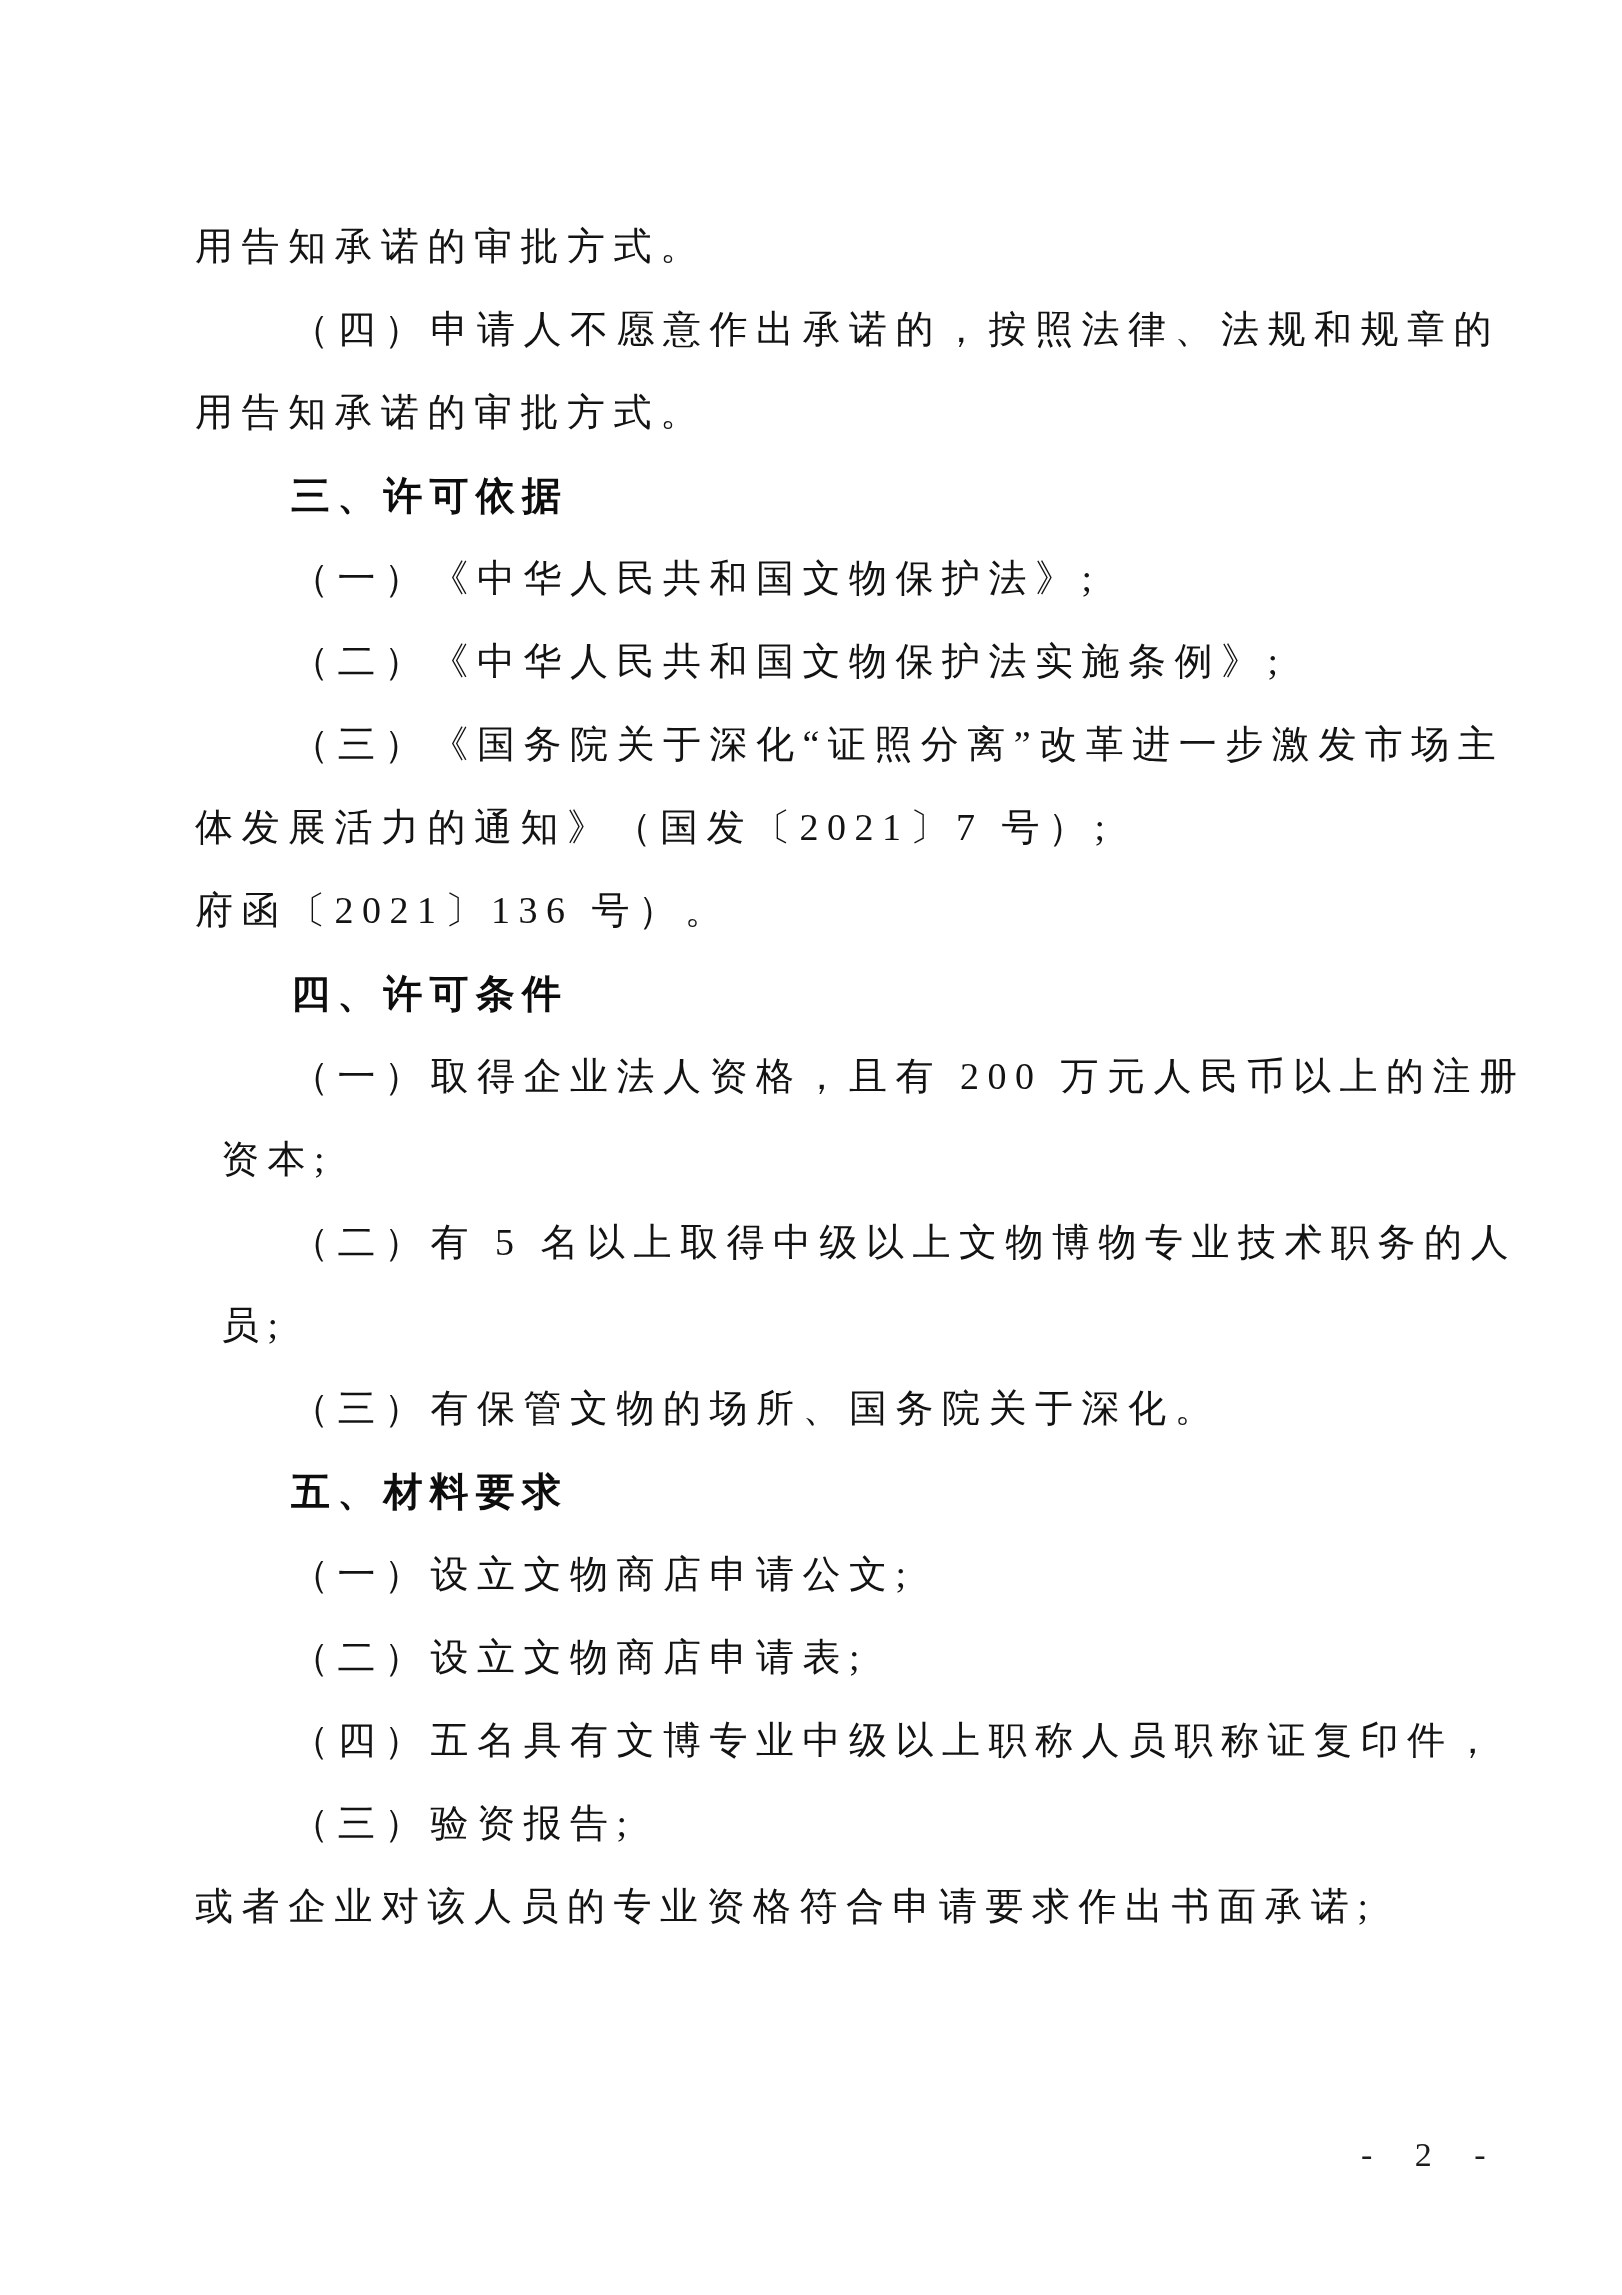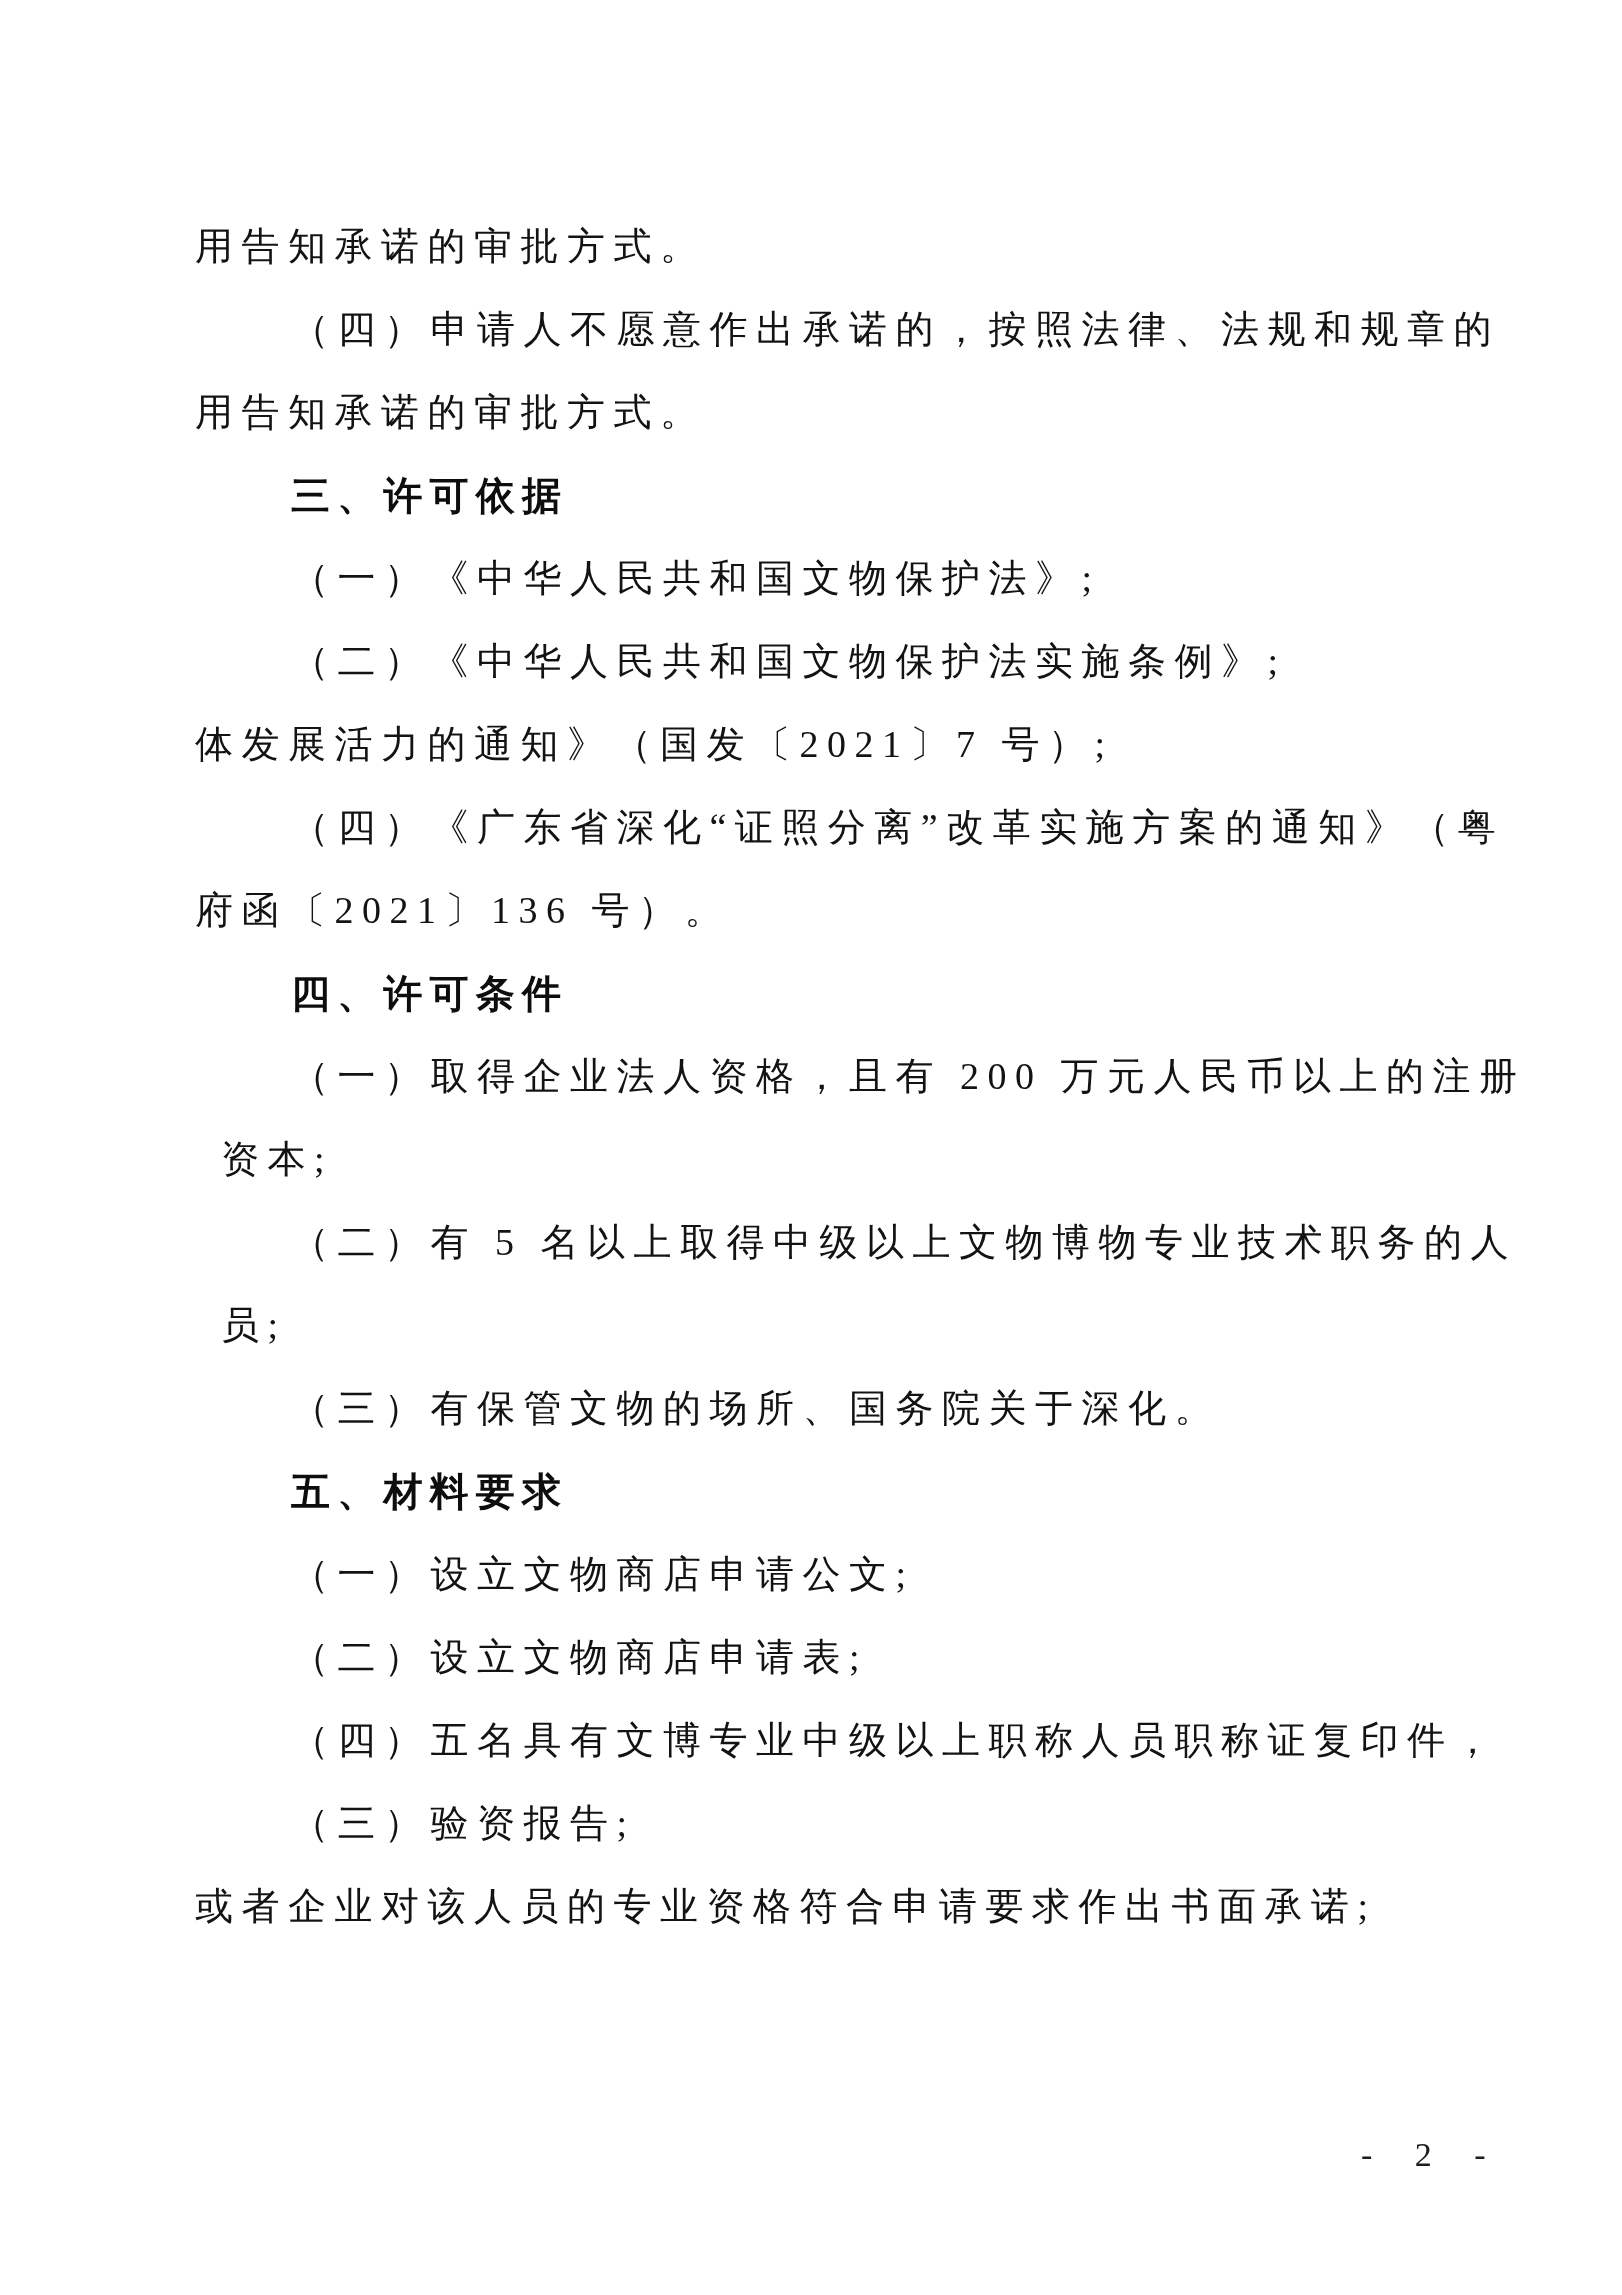--- a/index.html
+++ b/index.html
@@ -64,22 +64,22 @@
 <body>
 
 <div class="page">
   <div class="content">
       <div class="line body indent-none">用告知承诺的审批方式。</div>
       <div class="line body indent-first">（四）申请人不愿意作出承诺的，按照法律、法规和规章的</div>
       <div class="line body indent-none">用告知承诺的审批方式。</div>
       <div class="line heading indent-first">三、许可依据</div>
       <div class="line body indent-first">（一）《中华人民共和国文物保护法》;</div>
       <div class="line body indent-first">（二）《中华人民共和国文物保护法实施条例》;</div>
+      <div class="line body indent-first">（三）《国务院关于深化“证照分离”改革进一步激发市场主</div>
       <div class="line body indent-none">体发展活力的通知》（国发〔2021〕7 号）;</div>
-      <div class="line body indent-first">（四）《广东省深化“证照分离”改革实施方案的通知》（粤</div>
       <div class="line body indent-none">府函〔2021〕136 号）。</div>
       <div class="line heading indent-first">四、许可条件</div>
       <div class="line body indent-first">（一）取得企业法人资格，且有 200 万元人民币以上的注册</div>
       <div class="line body indent-hang">资本;</div>
       <div class="line body indent-first">（二）有 5 名以上取得中级以上文物博物专业技术职务的人</div>
       <div class="line body indent-hang">员;</div>
       <div class="line body indent-first">（三）有保管文物的场所、国务院关于深化。</div>
       <div class="line heading indent-first">五、材料要求</div>
       <div class="line body indent-first">（一）设立文物商店申请公文;</div>
       <div class="line body indent-first">（二）设立文物商店申请表;</div>

